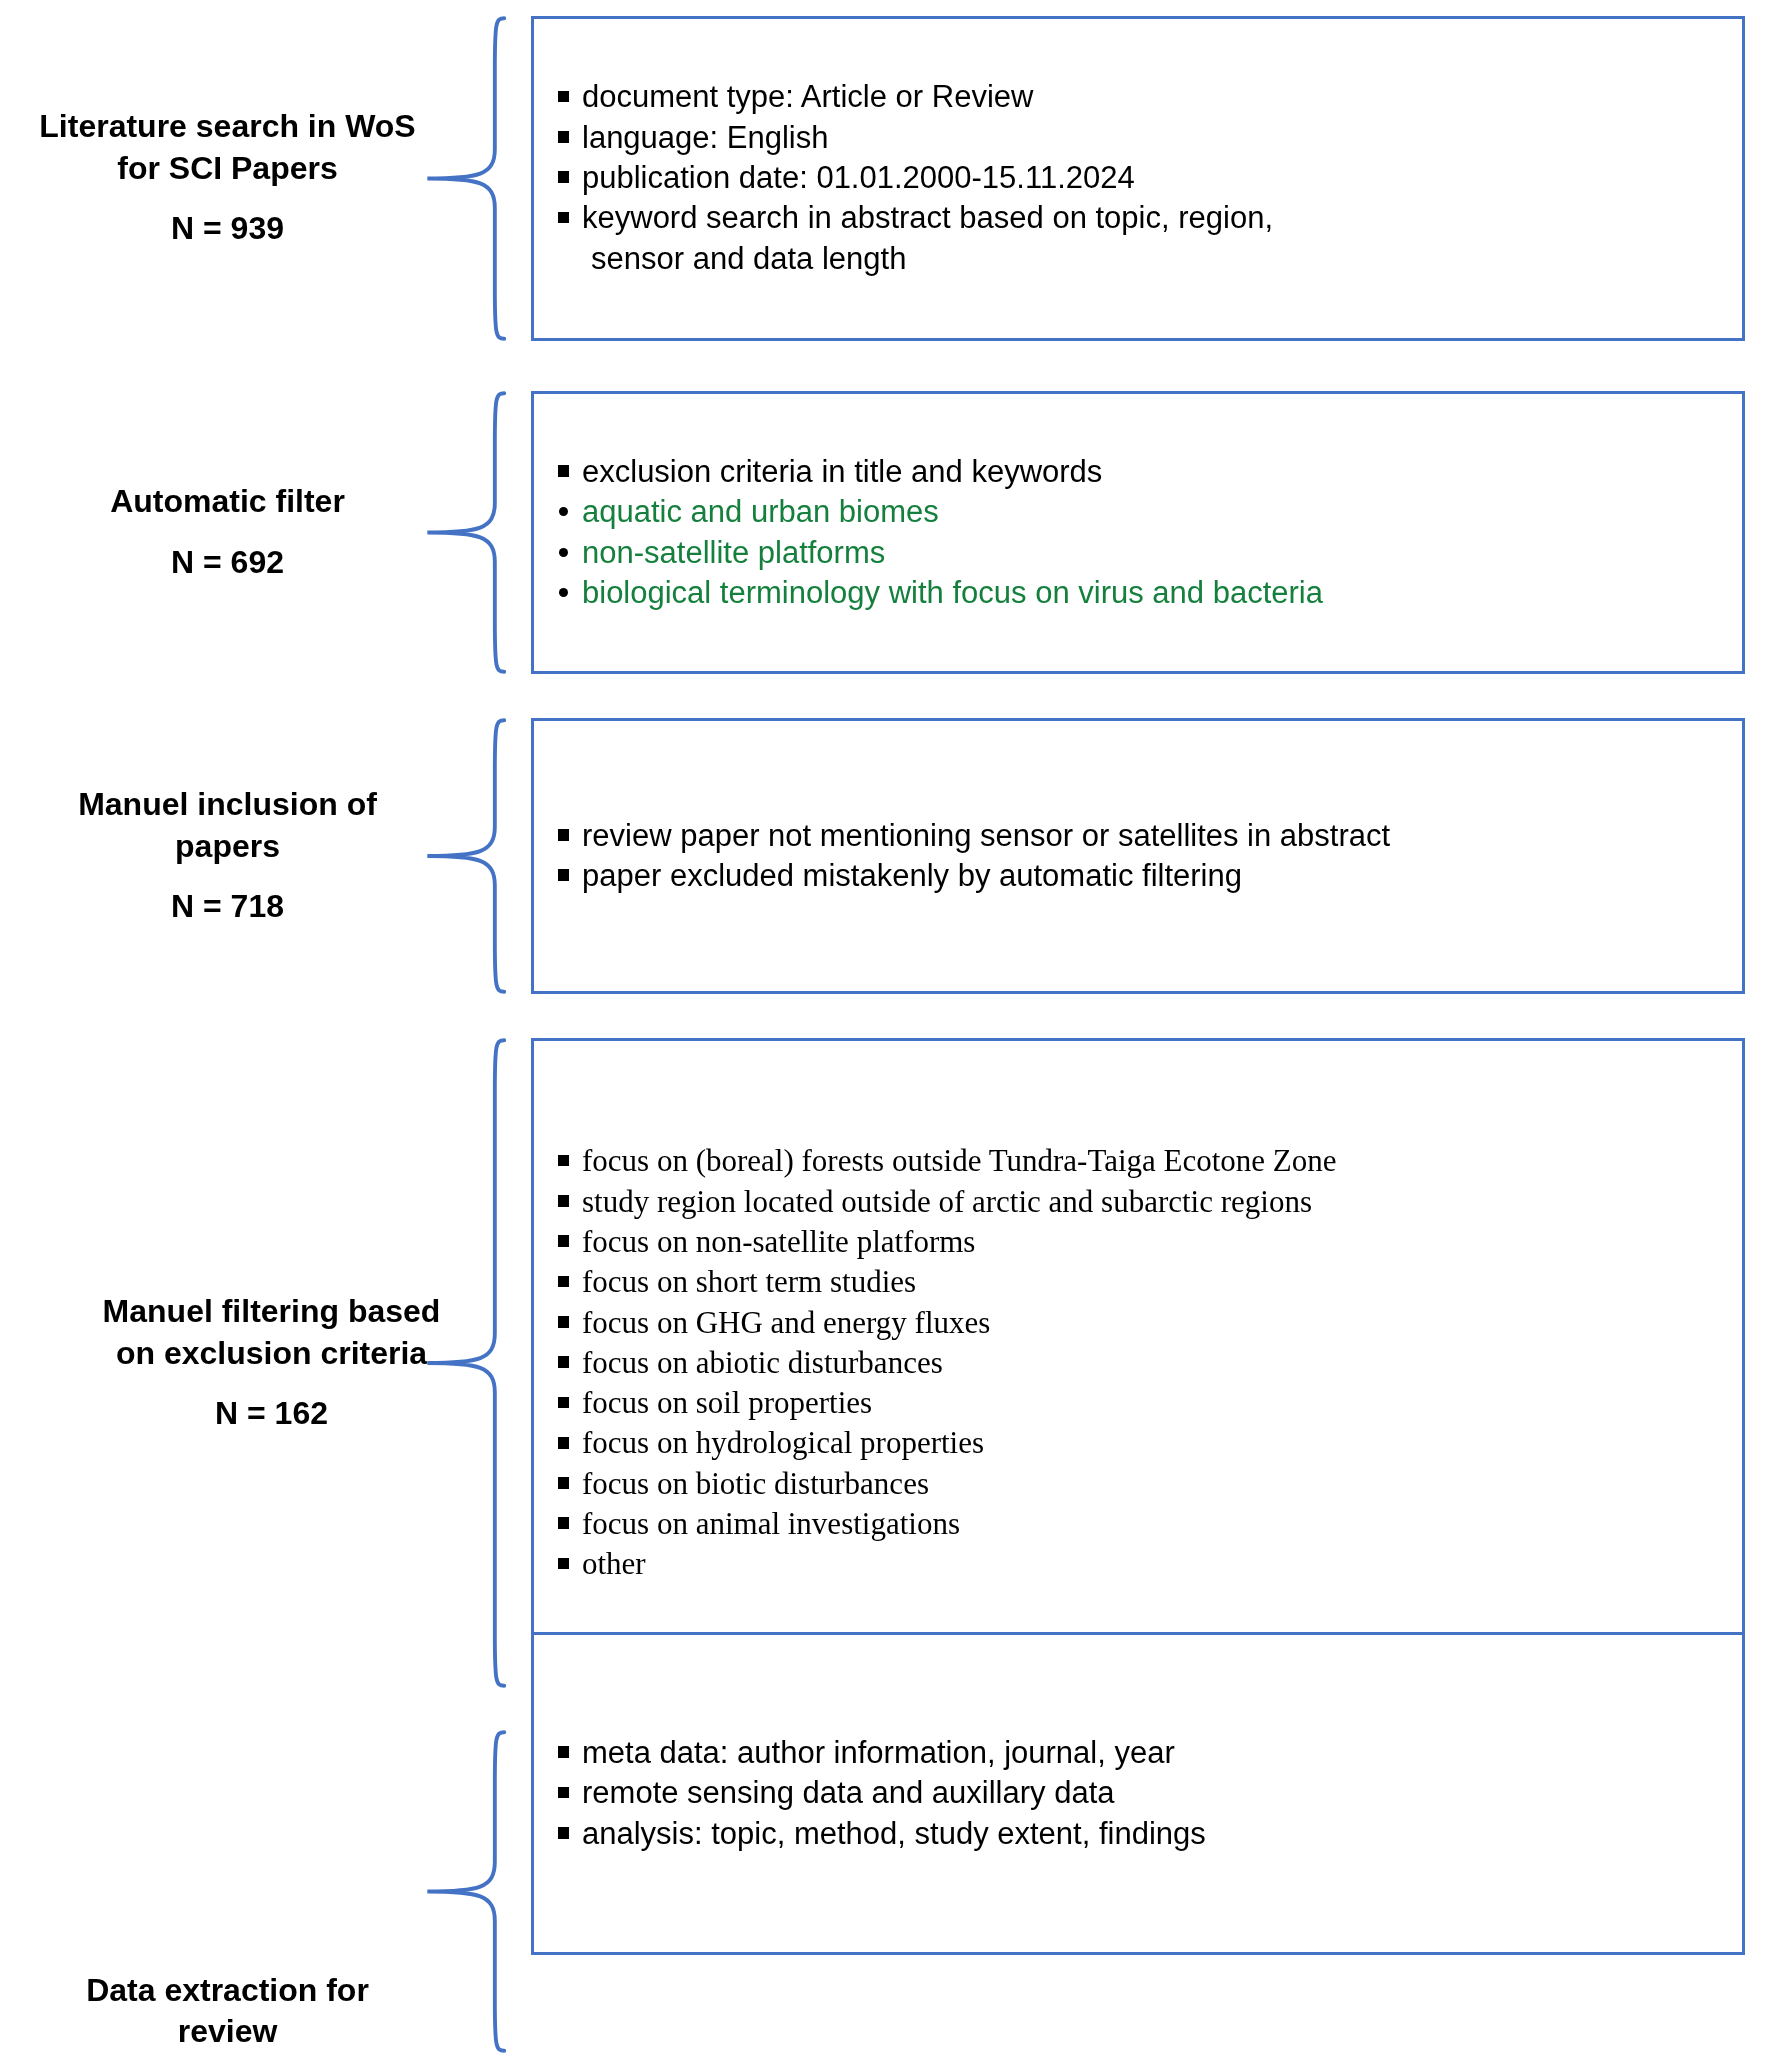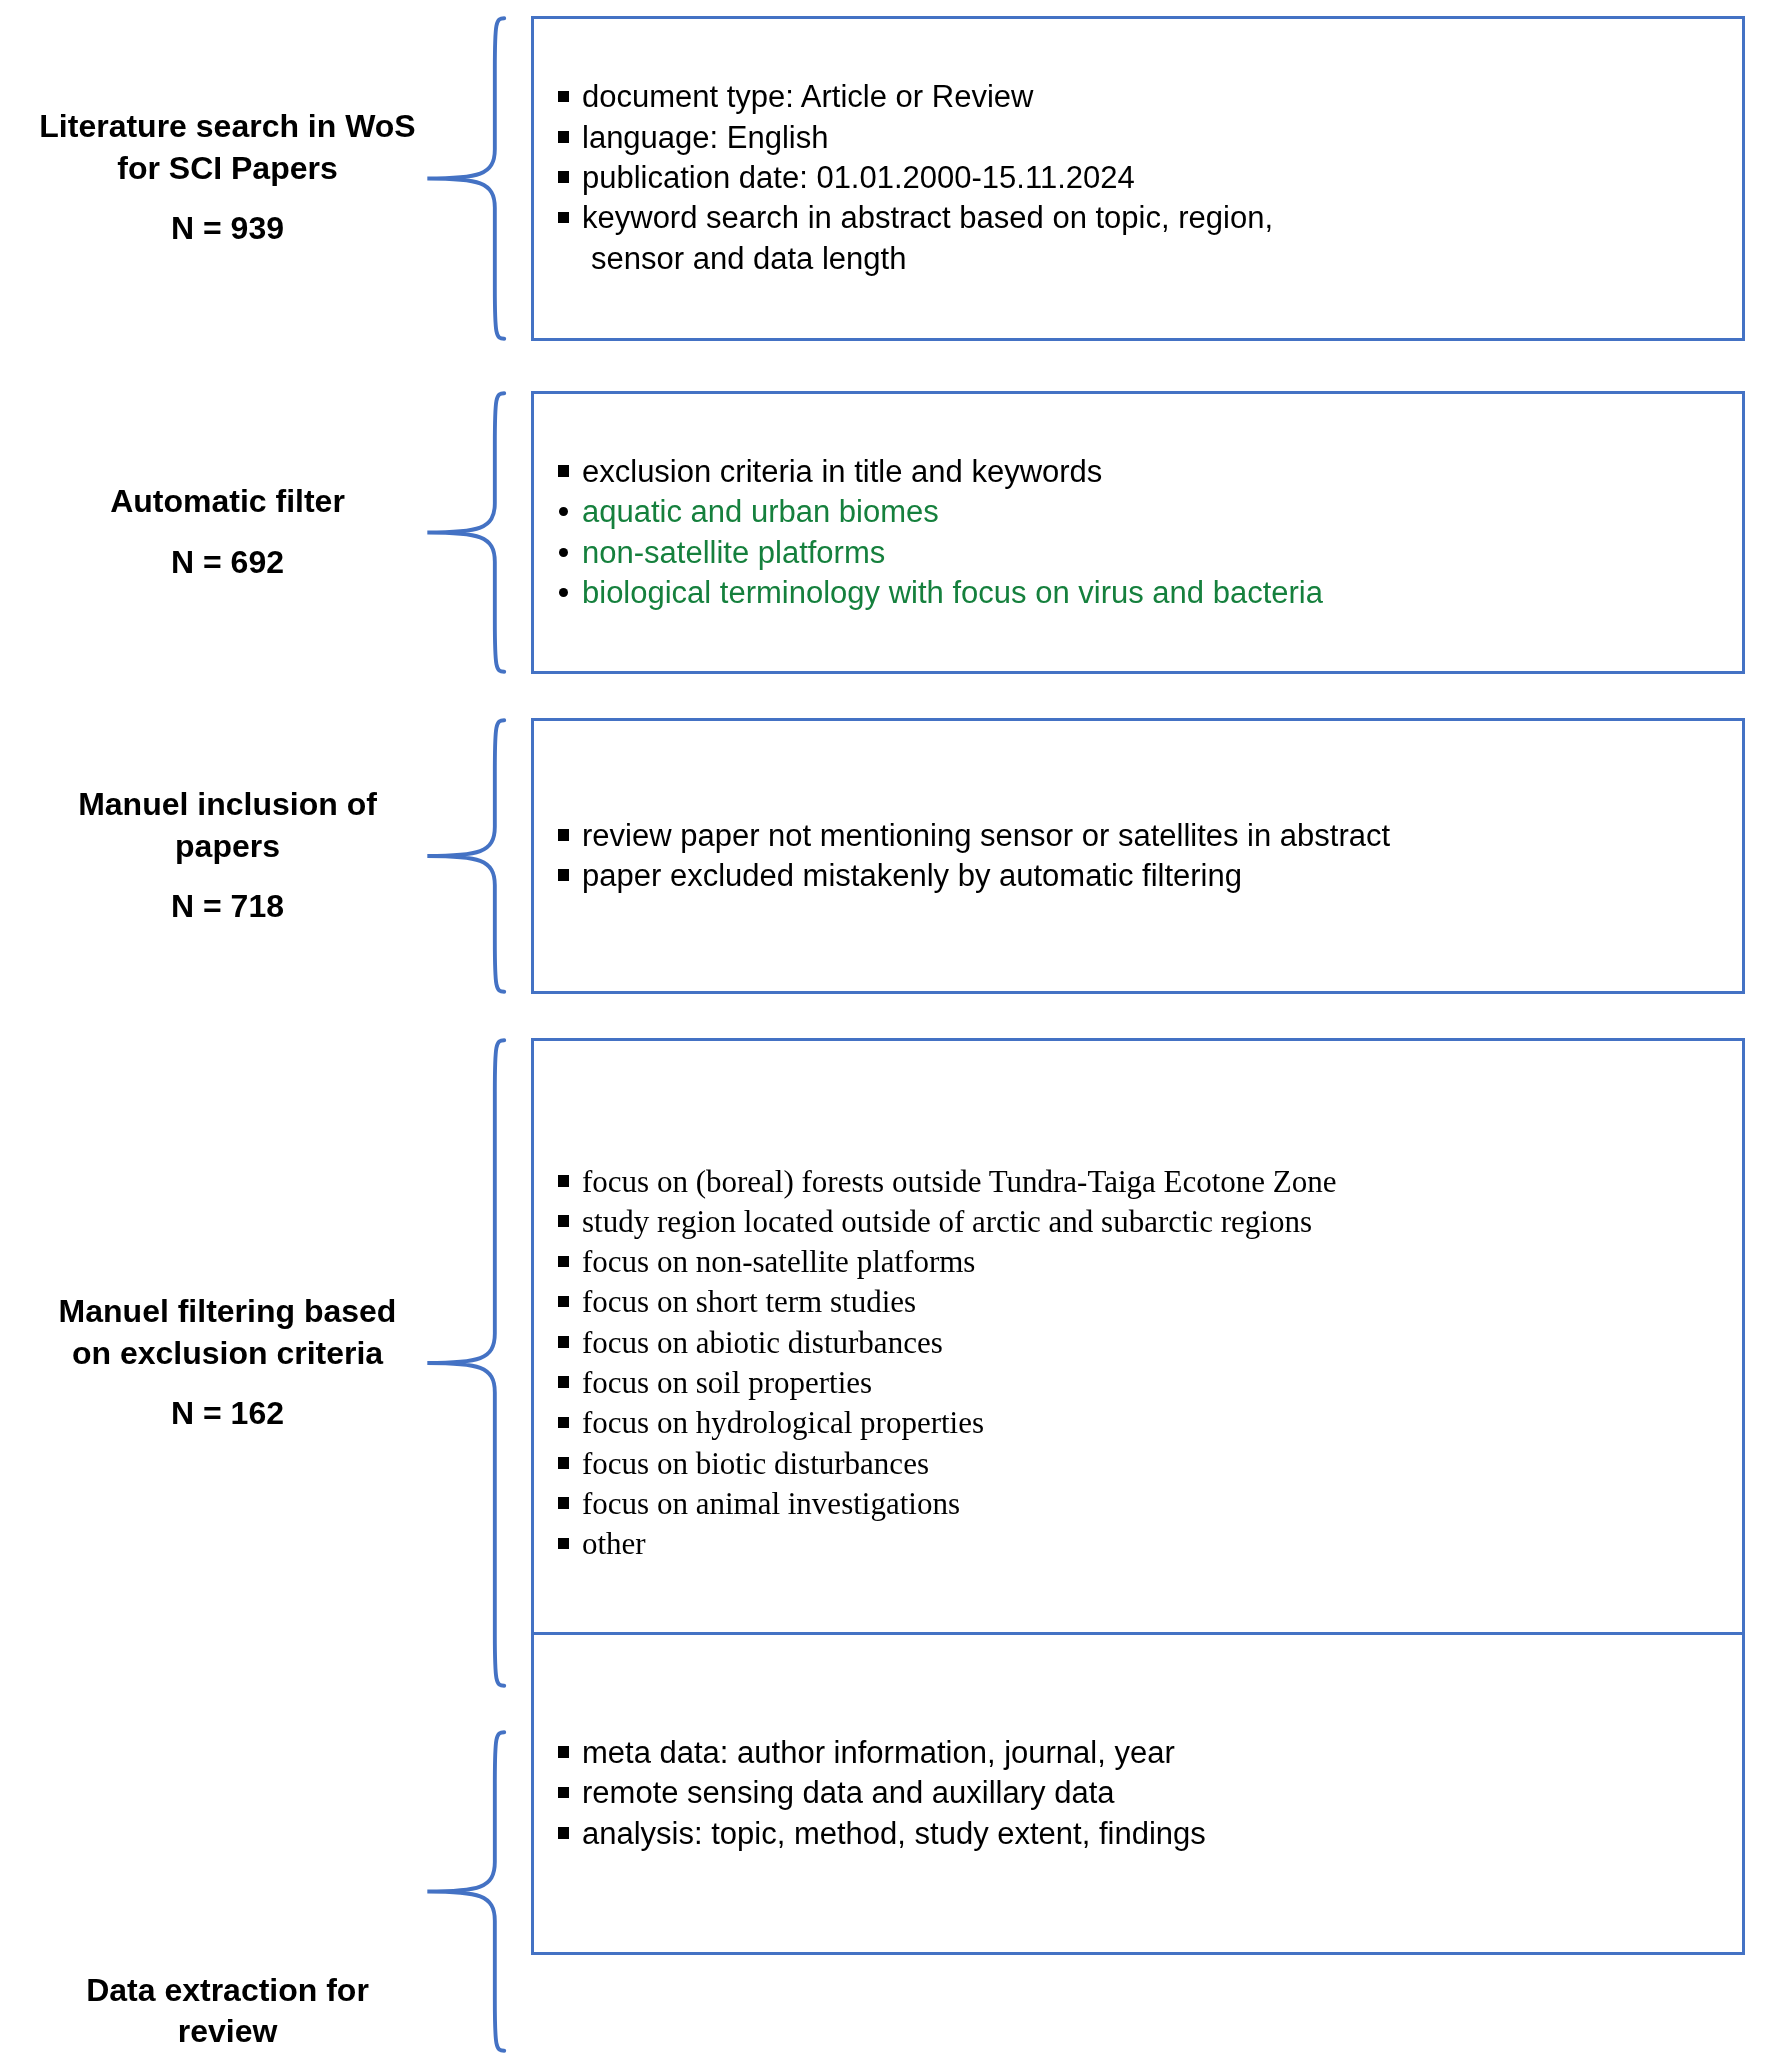--- a/index.html
+++ b/index.html
@@ -130,21 +130,21 @@
               <span class="btxt">review paper not mentioning sensor or satellites in abstract</span>
             </li>
             <li>
               <span class="btxt">paper excluded mistakenly by automatic filtering</span>
             </li>
           </ul>
         </div>
       </div>
     </div>
     <div class="stage">
-      <div class="label" style="top:1038px;height:650px;">
+      <div class="label" style="top:1038px;height:650px;margin-left:44px;">
         <span class="ttl">Manuel filtering based on exclusion criteria</span>
         <span class="cnt">N = 162</span>
       </div>
       <div class="brace" style="top:1038px;height:650px;">
         <svg viewBox="0 0 150 1168" preserveAspectRatio="none">
           <path d="M 145 4 C 130 4 128 10 128 96 L 128 531.2 C 128 578 98 584 6 584 C 98 584 128 590 128 636.8 L 128 1072 C 128 1158 130 1164 145 1164" fill="none" stroke="#4472C4" stroke-width="7" stroke-linecap="round"></path>
         </svg>
       </div>
       <div class="box" style="top:1038px;height:650px;">
         <div class="inner" style="height:100%;display:flex;flex-direction:column;justify-content:center;font-family:Liberation Serif, serif;">
@@ -155,20 +155,23 @@
             <li>
               <span class="btxt">study region located outside of arctic and subarctic regions</span>
             </li>
             <li>
               <span class="btxt">focus on non-satellite platforms</span>
             </li>
             <li>
               <span class="btxt">focus on short term studies</span>
             </li>
             <li>
+              <span class="btxt">focus on GHG and energy fluxes</span>
+            </li>
+            <li>
               <span class="btxt">focus on abiotic disturbances</span>
             </li>
             <li>
               <span class="btxt">focus on soil properties</span>
             </li>
             <li>
               <span class="btxt">focus on hydrological properties</span>
             </li>
             <li>
               <span class="btxt">focus on biotic disturbances</span>

